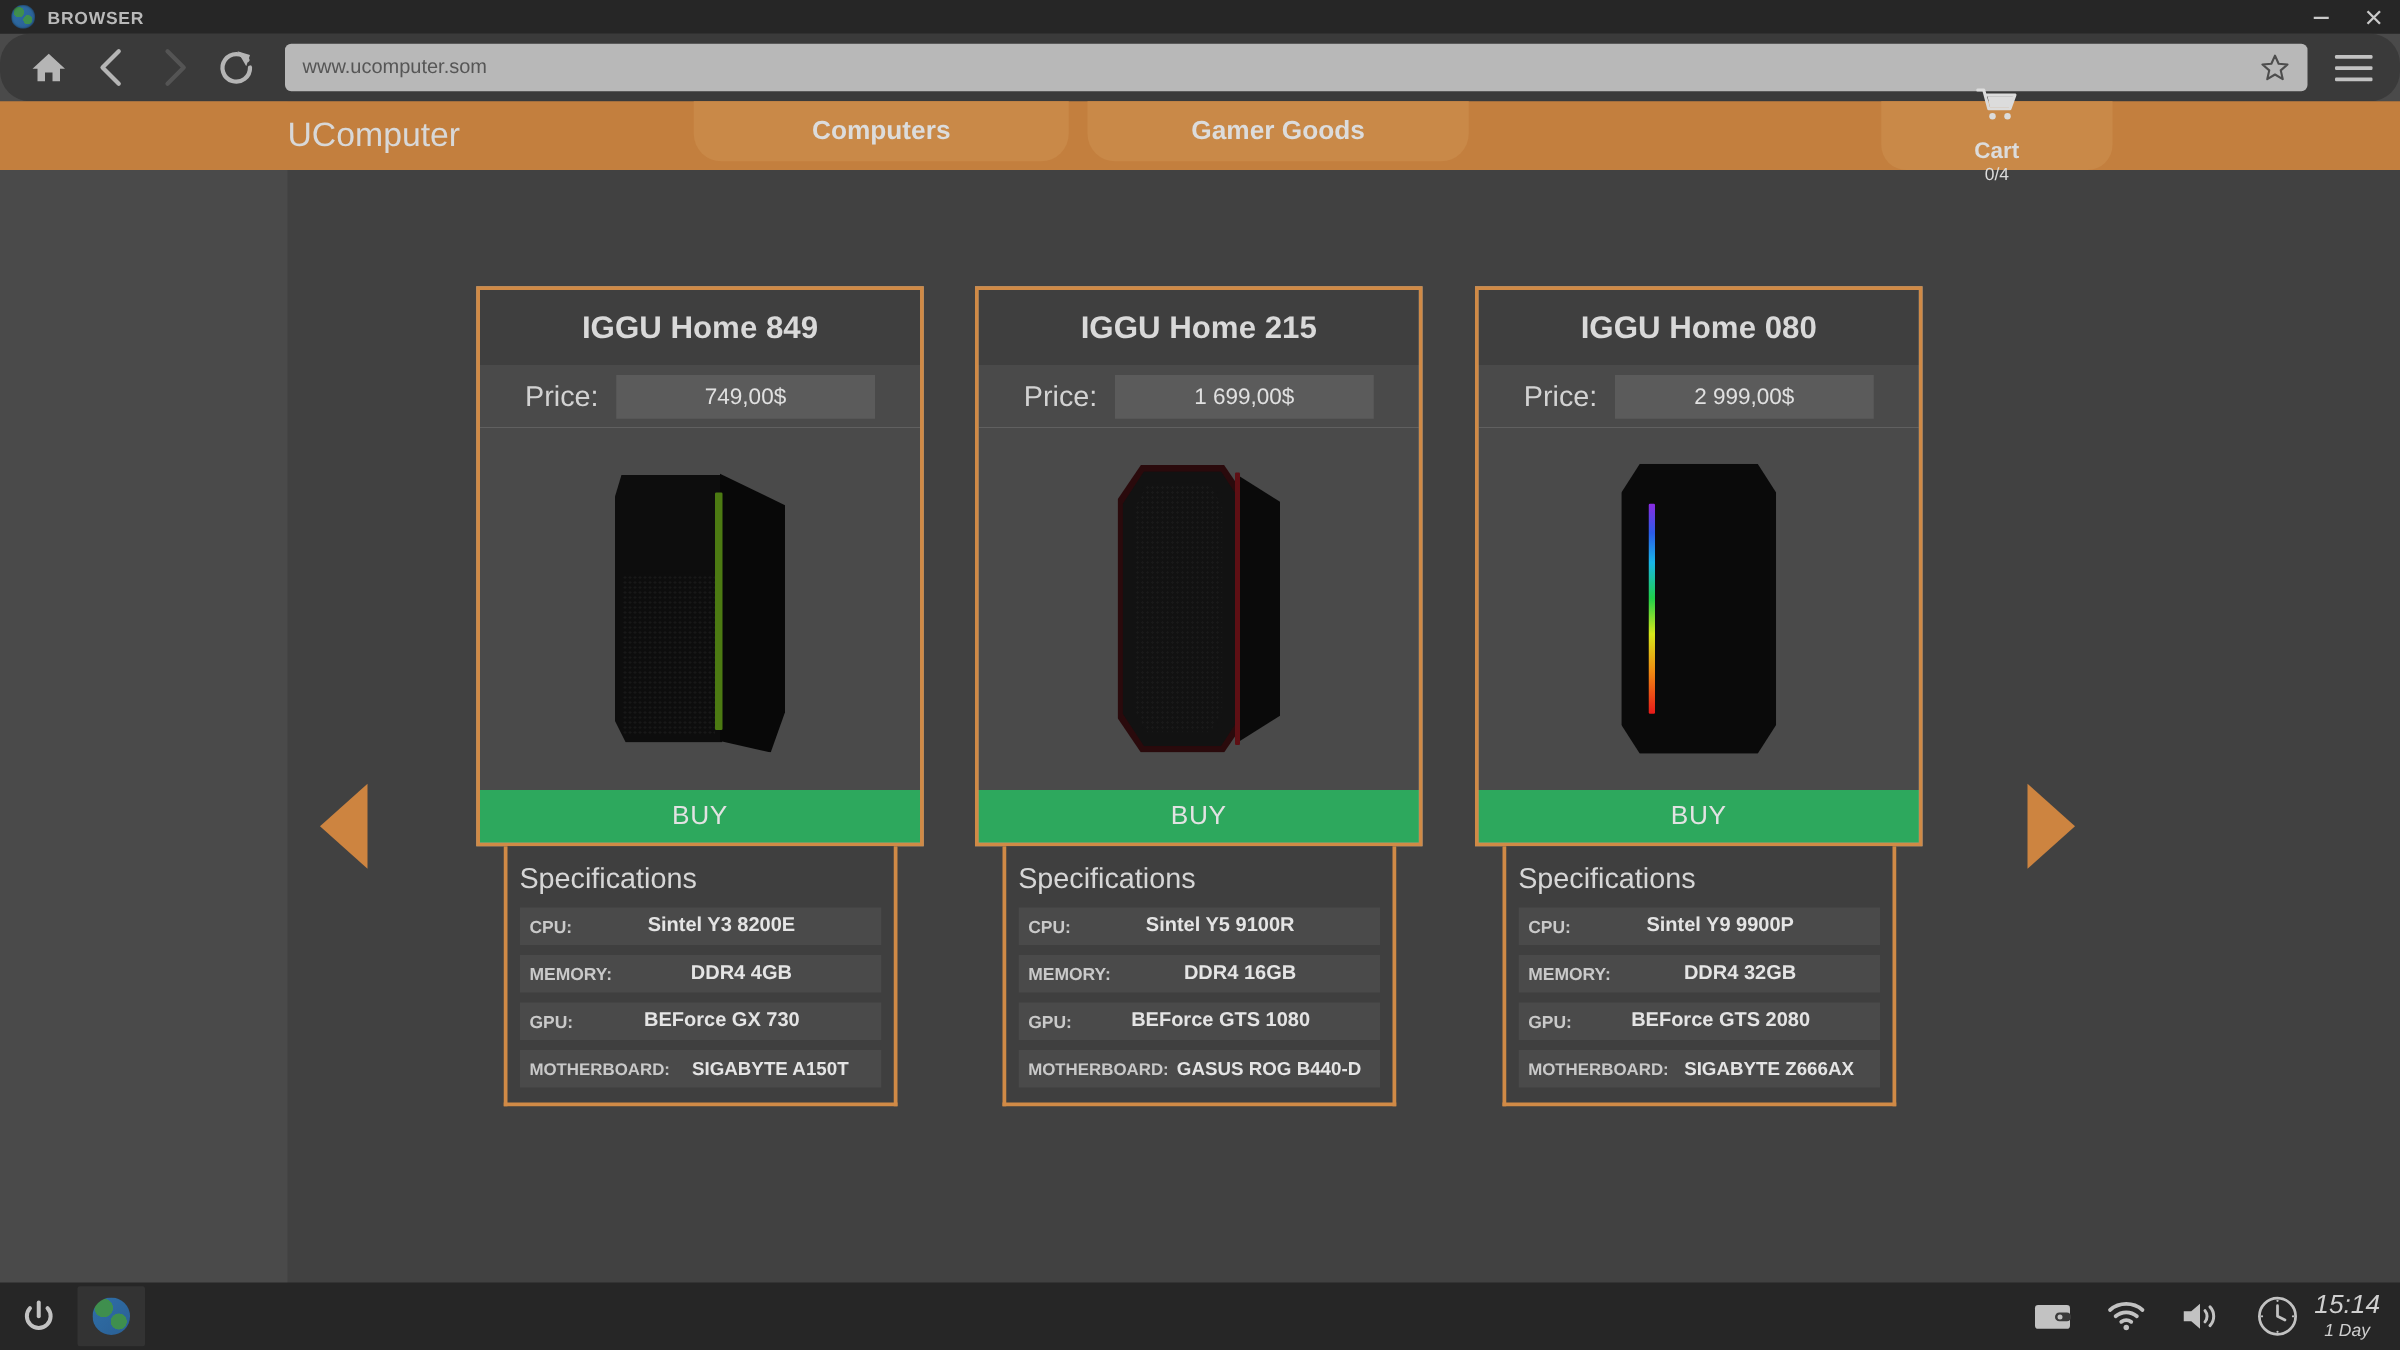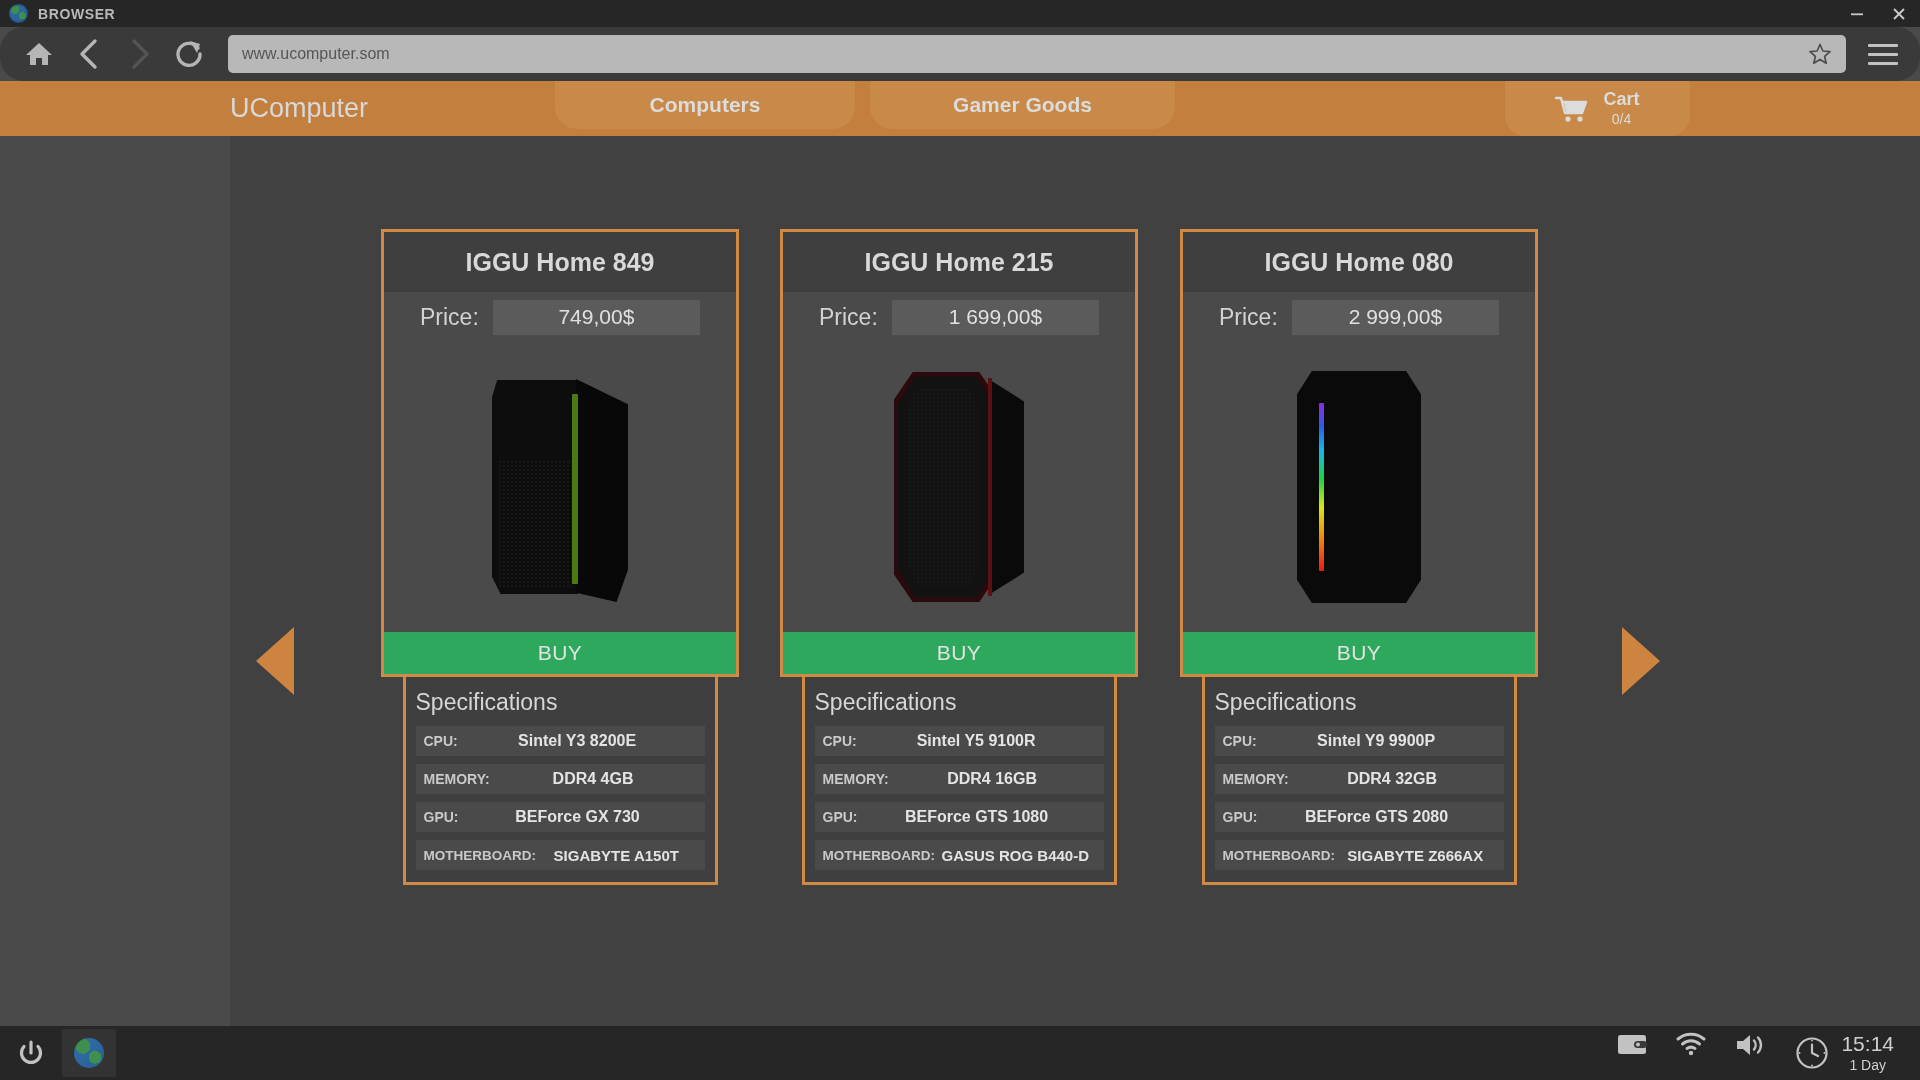--- a/index.html
+++ b/index.html
@@ -62,21 +62,21 @@
     position:absolute; top:0; height:48px;
     background:#c98948; border-radius:0 0 22px 22px;
     display:flex; align-items:center; justify-content:center;
     color:#dcdcdc; font-size:21px; font-weight:bold;
   }
   .navtab.t1{ left:325px; width:300px; }
   .navtab.t2{ left:640px; width:305px; }
   .cartbtn{
     position:absolute; right:230px; top:0; width:185px; height:55px;
     background:#c98948; border-radius:0 0 20px 20px;
-    display:flex; align-items:center; justify-content:center; gap:14px;
+    display:flex; align-items:center; justify-content:center; gap:14px;flex-direction:column;
   }
   .cart-ico svg{ display:block; }
   .cart-txt{ text-align:center; color:#dcdcdc; line-height:1.1; }
   .cart-title{ font-size:18px; font-weight:bold; }
   .cart-count{ font-size:14px; }
 
   
   .arrow{ position:absolute; top:546px; width:0; height:0; }
   .arrow-l{ left:256px; border-top:34px solid transparent; border-bottom:34px solid transparent;
     border-right:38px solid #cd8440; }
@@ -90,21 +90,21 @@
   .card.c1{ left:780px; }
   .card.c2{ left:1180px; }
 
   .card-main{ border:3px solid #d08a46; background:#a3a3a3; }
   .card-name{ height:60px; display:flex; align-items:center; justify-content:center;
     color:#d9d9d9; font-size:25px; font-weight:bold; background:#3f3f3f; }
   .card-price{ height:50px; background:#4a4a4a; display:flex; align-items:center;
     padding:0 36px; gap:14px; }
   .price-label{ color:#d2d2d2; font-size:23px; flex:0 0 auto; }
   .price-val{ flex:1; height:35px; background:#5b5b5b; display:flex; align-items:center;
-    justify-content:center; color:#e0e0e0; font-size:21px; }
+    justify-content:center; color:#e0e0e0; font-size:18px; }
   .card-img{ height:290px; background:#4a4a4a; position:relative; overflow:hidden; }
   .buy{ height:42px; background:#2da85d; display:flex; align-items:center;
     justify-content:center; color:#e2e2e2; font-size:21px; letter-spacing:.5px; }
 
   
   .pc{ position:absolute; left:50%; top:50%; transform:translate(-50%,-50%); }
   .pc-body{ position:absolute; background:#0a0a0a; }
   .pc-strip{ position:absolute; width:6px; border-radius:1px; }
   .mesh{ position:absolute;
     background-image:radial-gradient(#1a1a1a 0.8px, transparent 0.9px);
@@ -126,21 +126,21 @@
   .taskbar{ position:absolute; left:0; top:1026px; width:1920px; height:54px;
     background:#262626; display:flex; align-items:center; }
   .tb-power{ width:62px; height:54px; display:flex; align-items:center; justify-content:center; }
   .tb-app{ width:54px; height:48px; background:#333; display:flex; align-items:center;
     justify-content:center; border-radius:2px; }
   .tb-app .g{ width:30px; height:30px; border-radius:50%;
     background:
       radial-gradient(circle at 30% 28%, #3f8f4e 0 24%, rgba(0,0,0,0) 25%),
       radial-gradient(circle at 70% 64%, #3f8f4e 0 22%, rgba(0,0,0,0) 23%),
       linear-gradient(135deg,#2f6fa8 0%,#2a5f94 100%); }
-  .tray{ margin-left:auto; display:flex; align-items:flex-start; gap:28px; padding-right:26px; }
+  .tray{ margin-left:auto; display:flex; align-items:center; gap:28px; padding-right:16px;font-style:italic; }
   .tray-ico{ display:flex; align-items:center; justify-content:center; }
   .clockwrap{ display:flex; align-items:center; gap:12px; }
   .clock-txt{ color:#cfcfcf; text-align:center; line-height:1.15; }
   .clock-time{ font-size:21px; }
   .clock-day{ font-size:14px; }
 </style>
 </head>
 <body>
 
 <div class="titlebar">

